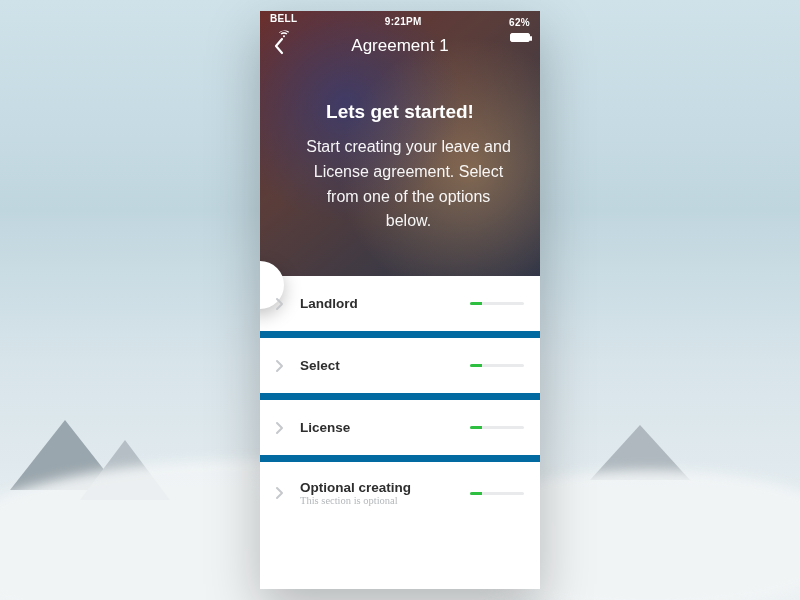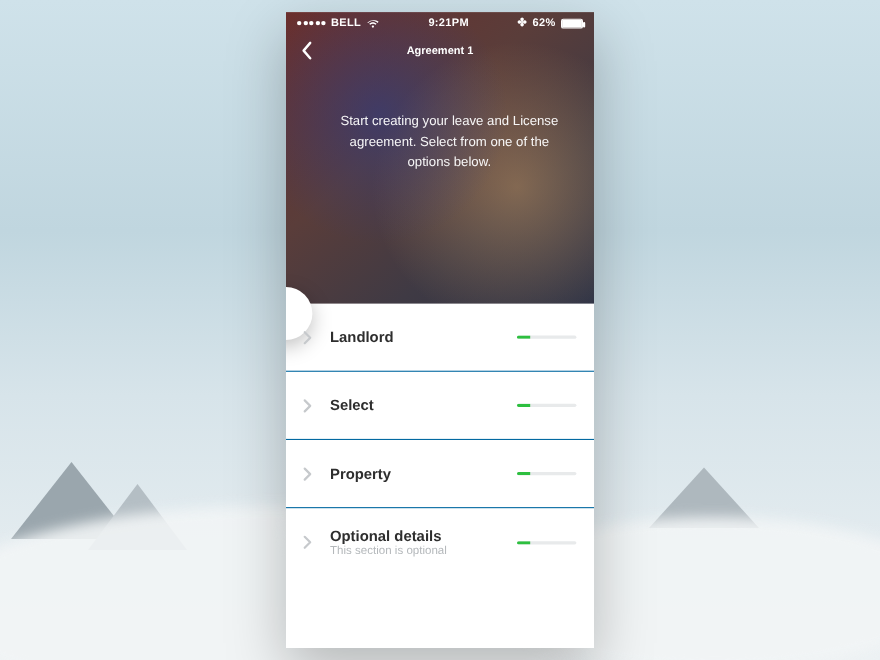--- a/index.html
+++ b/index.html
@@ -27,50 +27,50 @@
     height: 265px; position: relative; color: #fff;
     background:
       radial-gradient(circle at 30% 35%, rgba(40,60,140,.55), transparent 45%),
       radial-gradient(circle at 75% 60%, rgba(210,160,100,.45), transparent 50%),
       linear-gradient(140deg, #6a2f2d 0%, #5a3d3a 40%, #3f3a44 70%, #2e3346 100%);
   }
   .statusbar {
     height: 18px; display: flex; align-items: center; justify-content: space-between;
     padding: 2px 10px 0; font-size: 10px; font-weight: 600; letter-spacing: .3px;
   }
-  .sb-left, .sb-right { display: flex; align-items: center; gap: 5px; }
+  .sb-left, .sb-right { display: flex; align-items: center; gap: 5px; flex-direction: column; }
   .dots { display: flex; gap: 1.5px; }
   .dots span { width: 4px; height: 4px; border-radius: 50%; background: #fff; display: inline-block; }
   .batt { width: 20px; height: 9px; border: 1px solid #fff; border-radius: 2px; position: relative; }
   .batt::after { content: ""; position: absolute; right: -3px; top: 2px; width: 2px; height: 5px; background: #fff; border-radius: 1px; }
   .batt i { display: block; height: 100%; width: 100%; background: #fff; }
 
   .navbar { display: flex; align-items: center; justify-content: center; height: 34px; position: relative; }
   .back { position: absolute; left: 10px; top: 7px; width: 20px; height: 20px; }
-  .navtitle { font-size: 10px; font-weight: 700; }
+  .navtitle { font-size: 17px; font-weight: 400; }
 
   .hero-copy { text-align: center; padding: 38px 26px 0; }
   .hero-copy h1 { font-size: 19px; font-weight: 700; margin-bottom: 12px; }
-  .hero-copy p { font-size: 12px; line-height: 1.55; font-weight: 400; opacity: .95; margin-left: 17px; }
+  .hero-copy p { font-size: 16px; line-height: 1.55; font-weight: 400; opacity: .95; margin-left: 17px; }
 
   .hub {
     position: absolute; left: -24px; top: 250px; width: 48px; height: 48px;
     background: #fff; border-radius: 50%; box-shadow: 0 6px 18px rgba(0,0,0,.25);
   }
 
   .list { flex: 1; background: #fff; }
   .row {
     display: flex; align-items: center; height: 62px; padding: 0 16px 0 12px;
-    border-bottom: 1px solid #0369a1; position: relative;
+    border-bottom: 7px solid #0369a1; position: relative;
   }
   .row:last-child { border-bottom: none; }
   .chev { width: 14px; height: 14px; flex: 0 0 14px; margin-right: 14px; }
   .txt { flex: 1; }
   .label { font-size: 13.5px; font-weight: 600; color: #2e2e2e; }
-  .sub { font-size: 10.5px; color: #b4b8bb; margin-top: 0; font-weight: 500; }
+  .sub { font-size: 10.5px; color: #b4b8bb; margin-top: 0; font-weight: 500; font-family: Liberation Serif, serif; }
   .bar { width: 54px; height: 3px; background: #e8eaeb; border-radius: 2px; overflow: hidden; }
   .bar i { display: block; height: 100%; background: #2dbf3f; }
 
   
   svg.chev path { stroke: #c6c9cc; stroke-width: 2; fill: none; stroke-linecap: round; stroke-linejoin: round; }
   svg.back-svg path { stroke: #fff; stroke-width: 2.2; fill: none; stroke-linecap: round; stroke-linejoin: round; }
   svg.wifi path { fill: #fff; }
 </style>
 </head>
 <body>
@@ -113,20 +113,21 @@
       <div class="navbar">
         <span class="back">
           <svg class="back-svg" viewBox="0 0 20 20">
               <path d="M12 3 L6 10 L12 17"></path>
             </svg>
         </span>
         <span class="navtitle">Agreement 1</span>
       </div>
 
       <div class="hero-copy">
+        <h1>Lets get started!</h1>
         <p>Start creating your leave and License agreement. Select from one of the options below.</p>
       </div>
     </div>
 
     <div class="hub"></div>
 
     <div class="list">
 
       <div class="row">
         <svg class="chev" viewBox="0 0 14 14">
@@ -151,33 +152,33 @@
             <i style="width:22%"></i>
           </div>
       </div>
 
 
       <div class="row">
         <svg class="chev" viewBox="0 0 14 14">
             <path d="M5 2 L10 7 L5 12"></path>
           </svg>
         <div class="txt">
-            <div class="label">Property</div>
+            <div class="label">License</div>
           </div>
         <div class="bar">
             <i style="width:22%"></i>
           </div>
       </div>
 
       <div class="row">
         <svg class="chev" viewBox="0 0 14 14">
             <path d="M5 2 L10 7 L5 12"></path>
           </svg>
         <div class="txt">
-          <div class="label">Optional details</div>
+          <div class="label">Optional creating</div>
           <div class="sub">This section is optional</div>
         </div>
         <div class="bar">
             <i style="width:22%"></i>
           </div>
       </div>
 
     </div>
   </div>
 </div>

